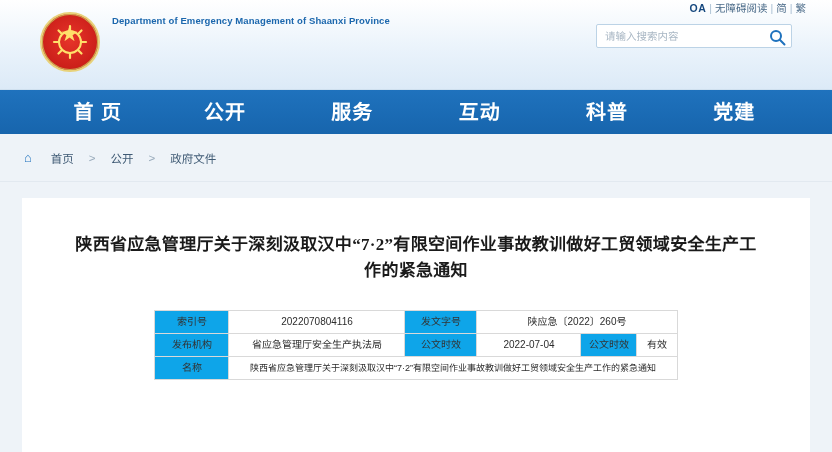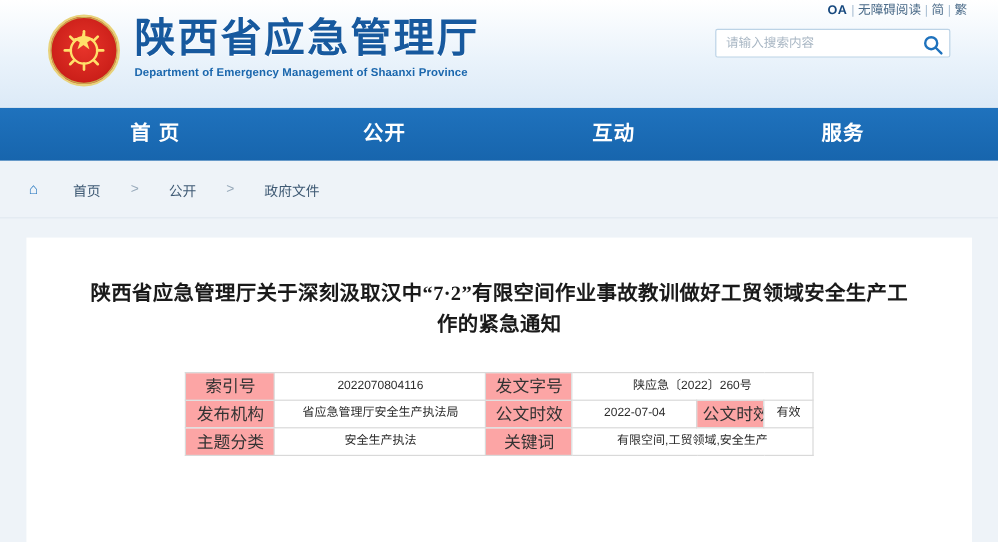--- a/index.html
+++ b/index.html
@@ -130,21 +130,21 @@
     background: linear-gradient(180deg, #1f72bd 0%, #1765ad 100%);
     display: flex;
     align-items: center;
     padding: 0 34px;
     gap: 0;
   }
   .nav-item {
     flex: 1 1 0;
     text-align: center;
     color: #ffffff;
-    font-size: 17px;
+    font-size: 20px;
     font-weight: bold;
     letter-spacing: 1px;
     line-height: 44px;
     cursor: pointer;
     white-space: nowrap;
   }
   .nav-item.last { letter-spacing: 0; }
 
   
   .body-wrap {
@@ -159,21 +159,21 @@
     padding-left: 24px;
     font-size: 11.5px;
     color: #3f5a74;
     border-bottom: 1px solid #e2e9f0;
   }
   .bc-home-icon {
     color: #1f72bd;
     font-size: 13px;
     margin-right: 9px;
   }
-  .breadcrumb a { color: #3f5a74; text-decoration: none; margin: 0 20px; }
+  .breadcrumb a { color: #3f5a74; text-decoration: none; margin: 0 10px; }
   .bc-sep { color: #97a9ba; margin: 0 5px; }
 
   .content-card {
     margin: 16px 22px 0 22px;
     background: #ffffff;
     min-height: 260px;
     padding: 26px 30px 10px 30px;
   }
   .doc-title {
     font-family: "Liberation Serif", serif;
@@ -200,23 +200,23 @@
     border: 1px solid #d9d9d9;
     height: 23px;
     padding: 2px 4px;
     text-align: center;
     vertical-align: middle;
     line-height: 14px;
     white-space: nowrap;
     overflow: hidden;
   }
   .meta-table td.lbl {
-    background: #fca5a5;
+    background: #0ea5e9;
     color: #333;
-    font-size: 14px;
+    font-size: 10px;
     text-align: center;
   }
   .meta-table td.val-name {
     font-size: 9px;
     white-space: normal;
   }
 </style>
 </head>
 <body>
 
@@ -239,21 +239,20 @@
             <line x1="9.5" y1="9.5" x2="13" y2="13"></line>
             <line x1="29" y1="29" x2="32.5" y2="32.5"></line>
             <line x1="32.5" y1="9.5" x2="29" y2="13"></line>
             <line x1="13" y1="29" x2="9.5" y2="32.5"></line>
           </g>
         </svg>
         <div class="emblem-star">★</div>
       </div>
 
       <div class="title-block">
-        <div class="title-cn">陕西省应急管理厅</div>
         <div class="title-en">Department of Emergency Management of Shaanxi Province</div>
       </div>
 
       <div class="header-right">
         <div class="top-links">
           <span class="oa">OA</span><span class="sep">|</span><span>无障碍阅读</span><span class="sep">|</span><span>简</span><span class="sep">|</span><span>繁</span>
         </div>
 
         <div class="search-box">
           <input class="search-input" type="text" placeholder="请输入搜索内容" style="">
@@ -265,22 +264,24 @@
           </button>
         </div>
       </div>
 
     </div>
   </div>
 
   <div class="nav">
     <div class="nav-item">首 页</div>
     <div class="nav-item">公开</div>
+    <div class="nav-item">服务</div>
     <div class="nav-item">互动</div>
-    <div class="nav-item">服务</div>
+    <div class="nav-item">科普</div>
+    <div class="nav-item">党建</div>
   </div>
 
   <div class="body-wrap">
 
     <div class="breadcrumb">
       <span class="bc-home-icon">⌂</span>
       <a href="#">首页</a>
       <span class="bc-sep">&gt;</span>
       <a href="#">公开</a>
       <span class="bc-sep">&gt;</span>
@@ -309,24 +310,22 @@
           </tr>
           <tr>
             <td class="lbl">发布机构</td>
             <td>省应急管理厅安全生产执法局</td>
             <td class="lbl">公文时效</td>
             <td>2022-07-04</td>
             <td class="lbl">公文时效</td>
             <td>有效</td>
           </tr>
           <tr>
-            <td class="lbl">主题分类</td>
-            <td>安全生产执法</td>
-            <td class="lbl">关键词</td>
-            <td colspan="3">有限空间,工贸领域,安全生产</td>
+            <td class="lbl">名称</td>
+            <td class="val-name" colspan="5">陕西省应急管理厅关于深刻汲取汉中“7·2”有限空间作业事故教训做好工贸领域安全生产工作的紧急通知</td>
           </tr>
         </tbody>
       </table>
 
     </div>
   </div>
 
 </div>
 
 </body></html>

